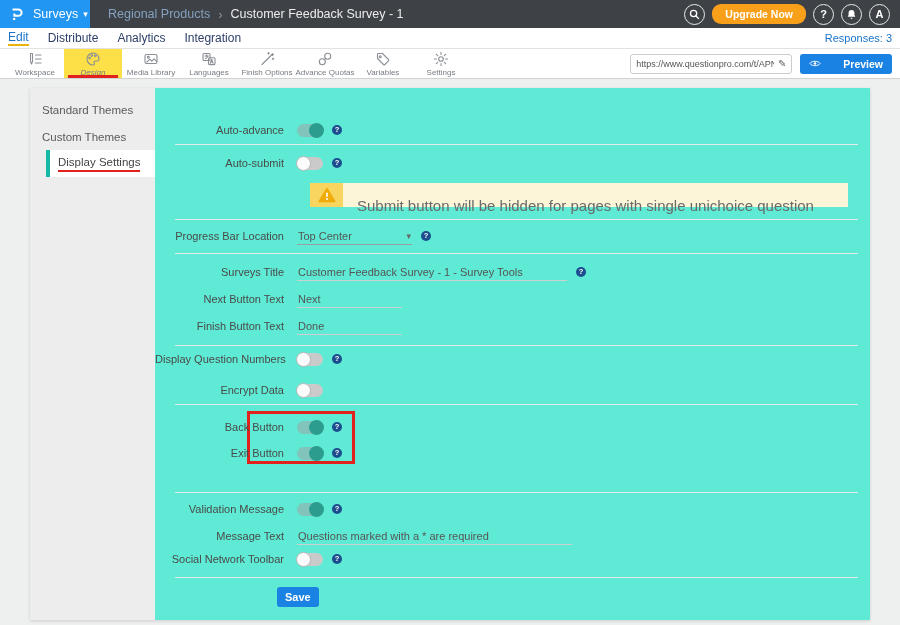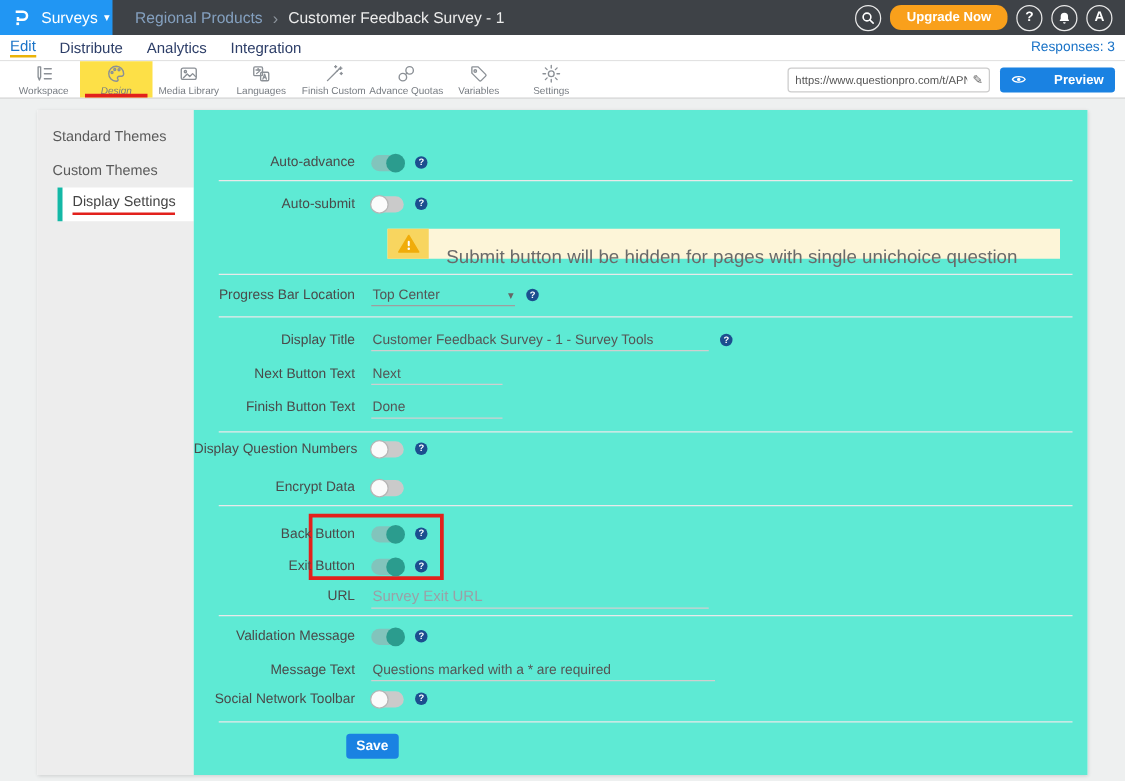--- a/index.html
+++ b/index.html
@@ -153,21 +153,21 @@
         <path d="M9.3 12.3 l1.4-4 1.4 4 M9.8 11 h1.9"></path>
     </svg>
     <span class="tlabel">Languages</span>
   </div>
   <div class="tool-tab">
     <svg class="icon16" viewBox="0 0 16 16">
       <line x1="3" y1="13.5" x2="10.5" y2="6"></line>
         <path d="M10.5 6 l2-2"></path>
       <path d="M13.5 2.5 v2 M12.5 3.5 h2 M9.5 1.5 v1.6 M8.7 2.3 h1.6 M14 7 v1.6 M13.2 7.8 h1.6"></path>
     </svg>
-    <span class="tlabel">Finish Custom</span>
+    <span class="tlabel">Finish Options</span>
   </div>
   <div class="tool-tab">
     <svg class="icon16" viewBox="0 0 16 16">
       <circle cx="5.3" cy="10.7" r="3"></circle>
         <circle cx="10.7" cy="5.3" r="3"></circle>
         <line x1="7.3" y1="8.7" x2="8.7" y2="7.3"></line>
     </svg>
     <span class="tlabel">Advance Quotas</span>
   </div>
   <div class="tool-tab">
@@ -254,21 +254,21 @@
         <div class="select" style="width:115px">
           <span>Top Center</span>
           <span class="caret">▾</span>
         </div>
         <div class="qmark">?</div>
       </div>
     </div>
     <div class="divider" style="top:165px"></div>
 
     <div class="row" style="top:171px">
-      <div class="lbl">Display Title</div>
+      <div class="lbl">Surveys Title</div>
       <div class="ctl">
         <input class="uline" style="width: 270px;" value="Customer Feedback Survey - 1 - Survey Tools">
         <div class="qmark">?</div>
       </div>
     </div>
 
     <div class="row" style="top:225px">
       <div class="lbl">Finish Button Text</div>
       <div class="ctl">
         <input class="uline" style="width: 105px;" value="Done">
@@ -318,26 +318,20 @@
     <div class="row" style="top:352px">
       <div class="lbl">Exit Button</div>
       <div class="ctl">
         <div class="toggle on">
             <div class="knob"></div>
           </div>
         <div class="qmark">?</div>
       </div>
     </div>
 
-    <div class="row" style="top:376px">
-      <div class="lbl">URL</div>
-      <div class="ctl">
-        <input class="uline" style="width: 270px; font-size: 12px;" placeholder="Survey Exit URL">
-      </div>
-    </div>
     <div class="divider" style="top:404px"></div>
 
     <div class="row" style="top:408px">
       <div class="lbl">Validation Message</div>
       <div class="ctl">
         <div class="toggle on">
             <div class="knob"></div>
           </div>
         <div class="qmark">?</div>
       </div>

